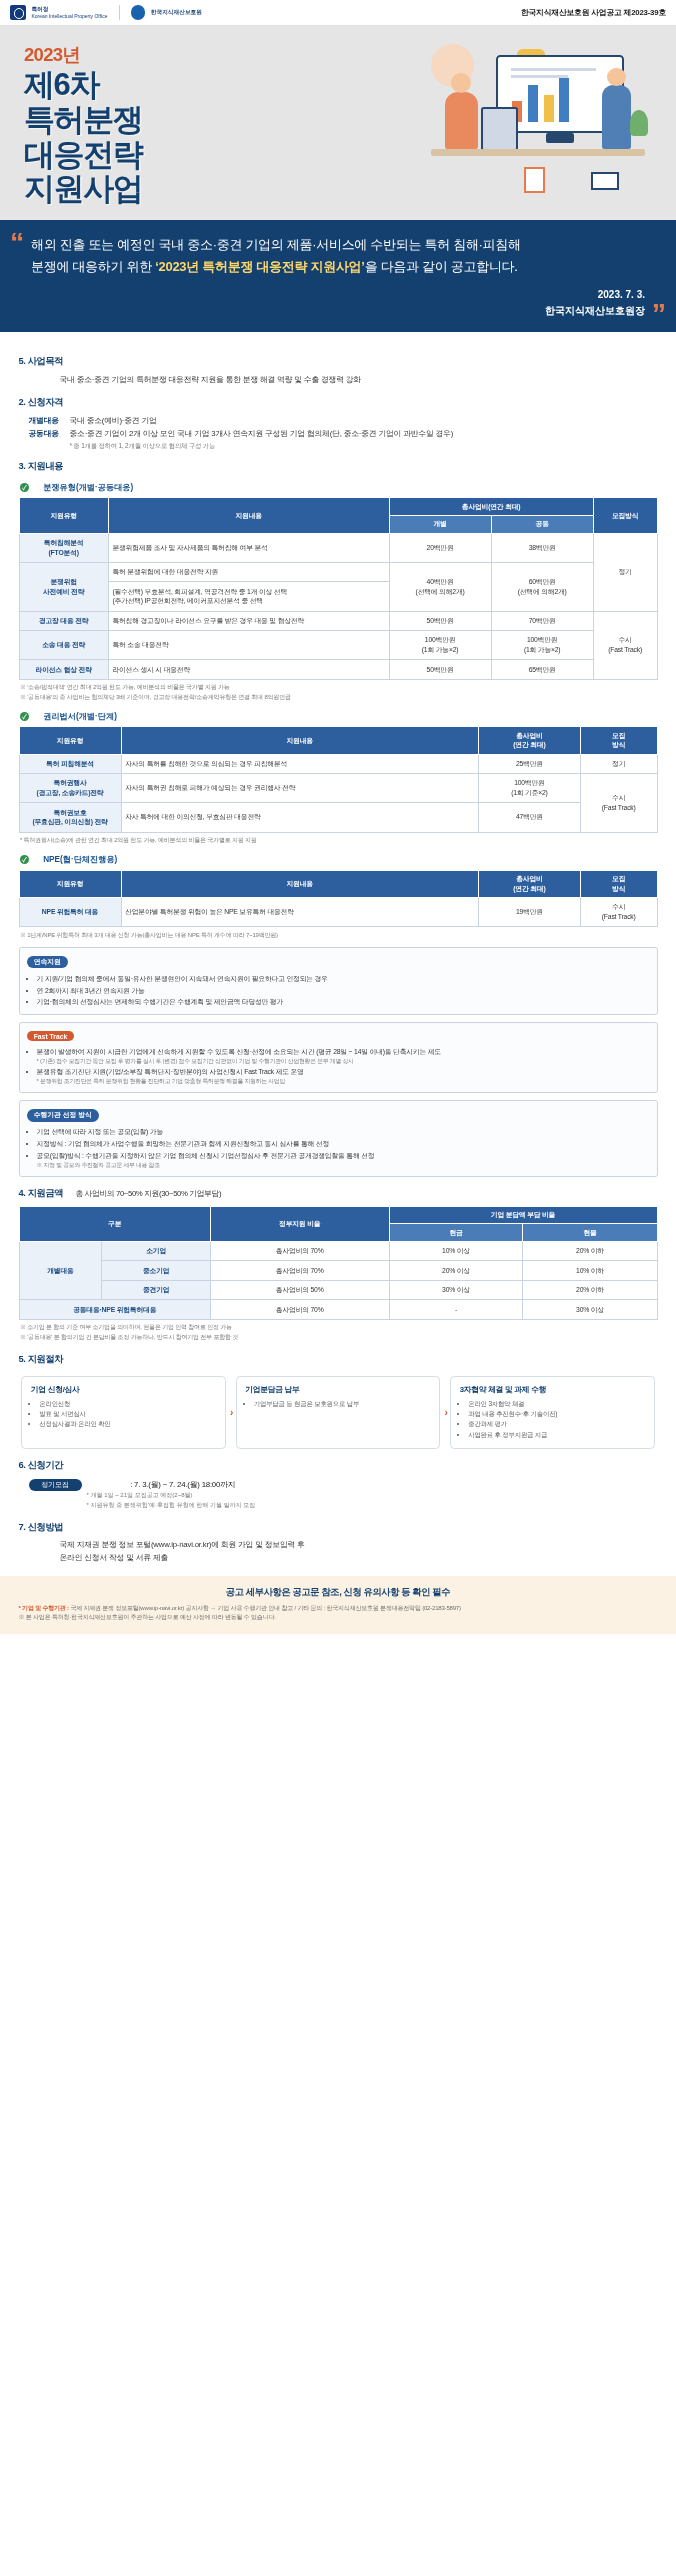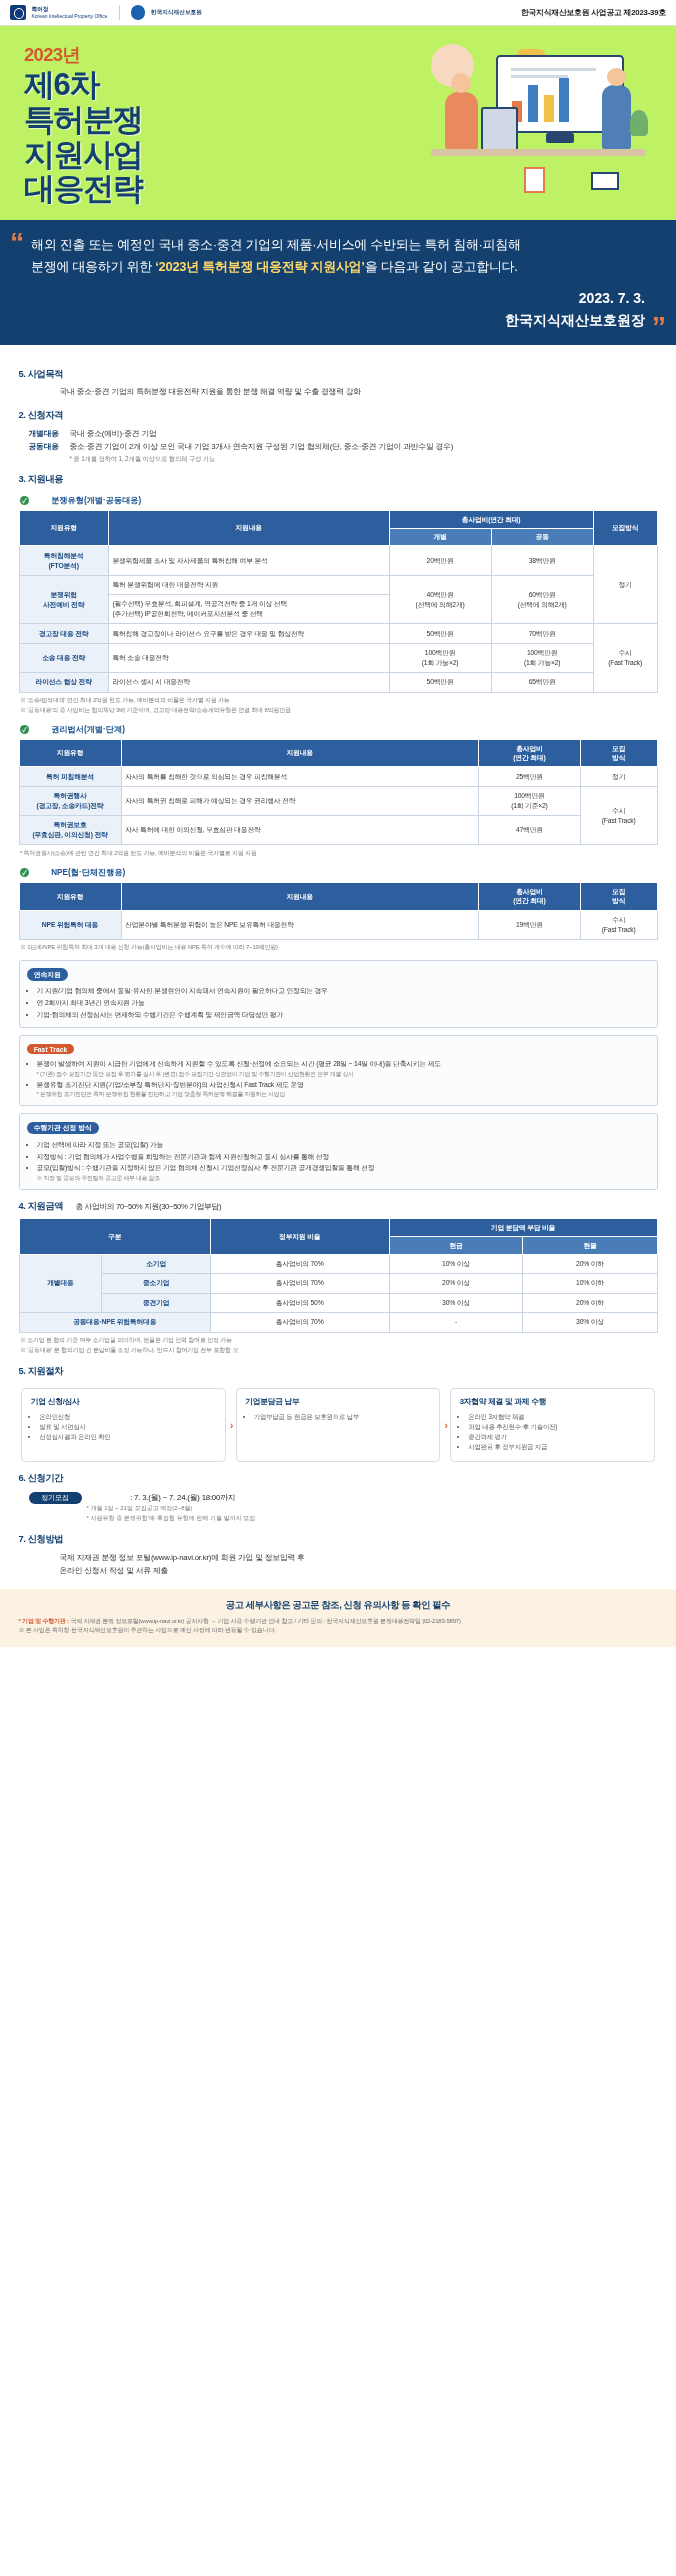--- a/index.html
+++ b/index.html
@@ -46,21 +46,21 @@
     margin-left: auto;
     font-size: 7.8px;
     font-weight: bold;
     color: #1a1a1a;
     letter-spacing: -0.2px;
     text-align: right;
   }
 
   
   .hero {
-    background: #bef264;
+    background: #e5e5e5;
     padding: 15.7px 24px 13px 24px;
     position: relative;
     overflow: hidden;
   }
   .hero-inner { display:flex; align-items:flex-start; }
   .hero-left { width: 299px; }
   .hero-year {
     color: #d4592f;
     font-size: 18.5px;
     font-weight: bold;
@@ -124,21 +124,21 @@
   .quote p {
     margin: 0;
     font-size: 13px;
     line-height: 1.7;
     letter-spacing: -0.3px;
   }
   .quote .hl { color: #ffd86b; font-weight: bold; }
   .quote .sign {
     text-align: right;
     margin-top: 8.5px;
-    font-size: 14px;
+    font-size: 10px;
     line-height: 1.6;
     font-weight: bold;
   }
 
   
   .body {
     padding: 13px 18.5px 0 18.5px;
   }
   .sec-title {
     color: #13406f;
@@ -172,21 +172,21 @@
     font-size: 6px;
     color: #7a7a7a;
     line-height: 1.6;
     letter-spacing: -0.2px;
     margin: 3.6px 0 7.1px 1.4px;
   }
 
   .check-head {
     display: flex;
     align-items: center;
-    gap: 22px;
+    gap: 14px;
     font-size: 8.2px;
     font-weight: bold;
     color: #16508c;
     margin: 8.5px 0 4.3px 1.4px;
   }
   .check-head .ck {
     display: inline-block;
     width: 9.3px; height: 9.3px;
     border-radius: 50%;
     background: #2f8f4e;
@@ -367,22 +367,22 @@
     <div class="topbar-right">한국지식재산보호원 사업공고 제2023-39호</div>
   </div>
 
   <div class="hero">
     <div class="hero-inner">
       <div class="hero-left">
         <div class="hero-year">2023년</div>
         <div class="hero-title">
           <div>제6차</div>
           <div>특허분쟁</div>
+          <div>대응전략</div>
           <div>지원사업</div>
-          <div>대응전략</div>
         </div>
       </div>
       <div class="hero-art">
         <div class="art-circle"></div>
         <div class="art-bubble"></div>
         <div class="art-monitor">
           <div class="line"></div>
           <div class="line2"></div>
           <div class="bar b1"></div>
           <div class="bar b2"></div>

